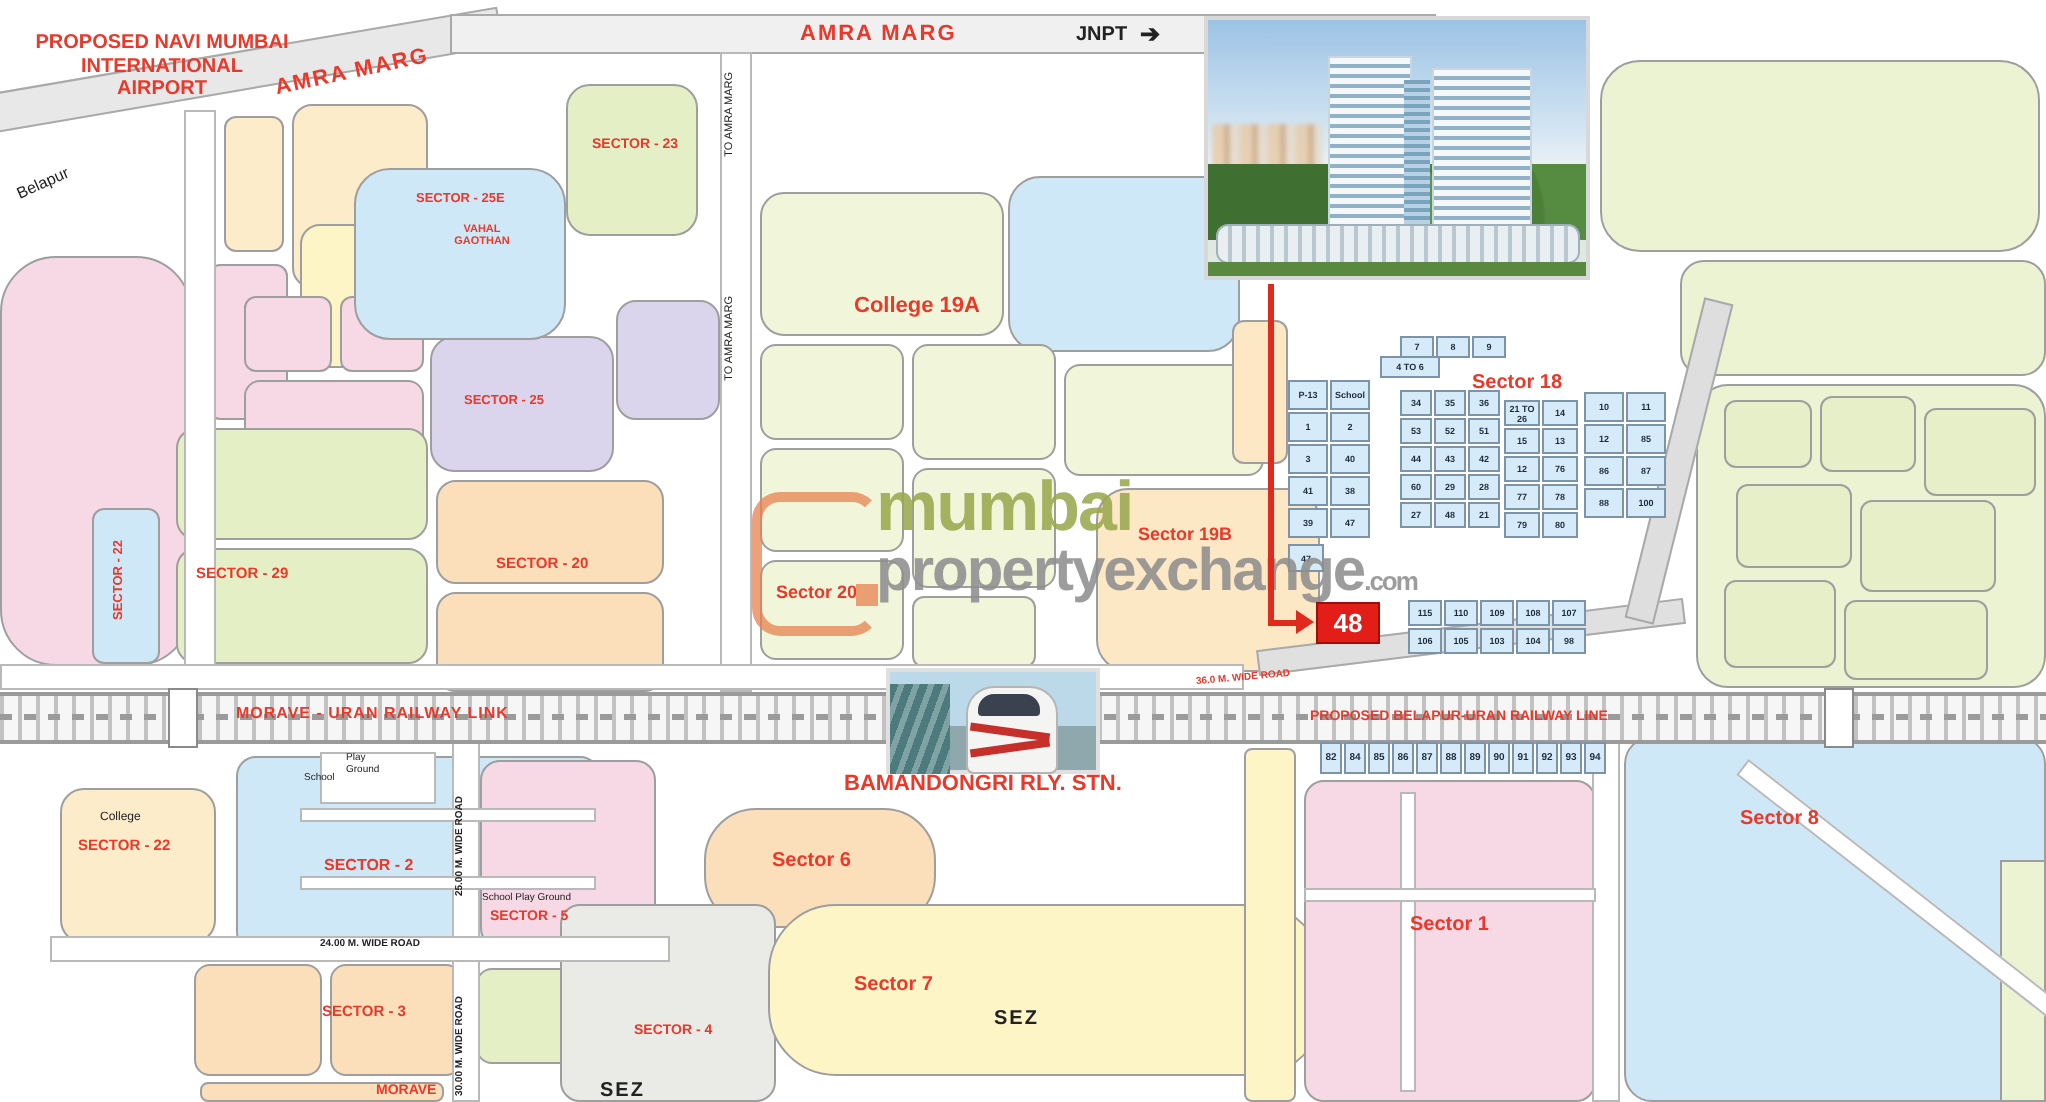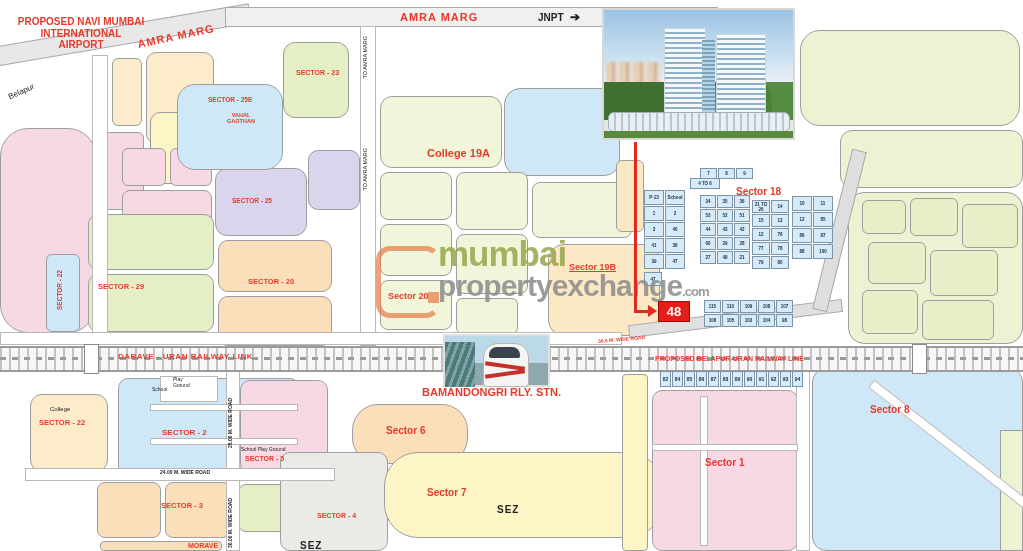--- a/index.html
+++ b/index.html
@@ -232,35 +232,35 @@
   <div class="lbl" style="left:400px;top:11px;font-size:11px;letter-spacing:1px;">AMRA MARG</div>
   <div class="blk" style="left:538px;top:12px;font-size:10px;font-weight:bold;">JNPT</div>
   <div class="blk" style="left:570px;top:11px;font-size:12px;font-weight:bold;">➔</div>
   <div class="blk" style="left:8px;top:88px;font-size:8px;transform:rotate(-24deg);">Belapur</div>
   <div class="blk vtext" style="left:362px;top:36px;font-size:5.5px;">TO AMRA MARG</div>
   <div class="blk vtext" style="left:362px;top:148px;font-size:5.5px;">TO AMRA MARG</div>
   <div class="blk" style="left:160px;top:470px;font-size:5px;font-weight:bold;">24.00 M. WIDE ROAD</div>
   <div class="blk vtext" style="left:228px;top:398px;font-size:5px;font-weight:bold;">25.00 M. WIDE ROAD</div>
   <div class="blk vtext" style="left:228px;top:498px;font-size:5px;font-weight:bold;">30.00 M. WIDE ROAD</div>
   <div class="lbl" style="left:598px;top:337px;font-size:5px;transform:rotate(-5deg);">36.0 M. WIDE ROAD</div>
-  <div class="lbl" style="left:118px;top:352px;font-size:8px;letter-spacing:.5px;z-index:30;">DARAVE - URAN RAILWAY LINK</div>
+  <div class="lbl" style="left:118px;top:352px;font-size:8px;letter-spacing:.5px;z-index:30;">MORAVE - URAN RAILWAY LINK</div>
   <div class="lbl" style="left:655px;top:355px;font-size:7px;z-index:30;">PROPOSED BELAPUR-URAN RAILWAY LINE</div>
   <div class="lbl" style="left:422px;top:386px;font-size:11px;z-index:40;">BAMANDONGRI RLY. STN.</div>
 
   <div class="lbl" style="left:296px;top:69px;font-size:7px;">SECTOR - 23</div>
   <div class="lbl" style="left:208px;top:96px;font-size:6.5px;">SECTOR - 25E</div>
   <div class="lbl" style="left:219px;top:112px;width:44px;font-size:5.5px;text-align:center;">VAHAL
 GAOTHAN</div>
   <div class="lbl" style="left:232px;top:197px;font-size:6.5px;">SECTOR - 25</div>
   <div class="lbl" style="left:427px;top:147px;font-size:11px;">College 19A</div>
   <div class="lbl vtext" style="left:56px;top:270px;font-size:6.5px;">SECTOR - 22</div>
   <div class="lbl" style="left:98px;top:283px;font-size:7.5px;">SECTOR - 29</div>
   <div class="lbl" style="left:248px;top:278px;font-size:7.5px;">SECTOR - 20</div>
   <div class="lbl" style="left:388px;top:291px;font-size:9px;">Sector 20</div>
-  <div class="lbl" style="left:569px;top:262px;font-size:9px;text-decoration:underline;">Sector 19B</div>
+  <div class="lbl" style="left:569px;top:262px;font-size:9px;">Sector 19B</div>
   <div class="lbl" style="left:712px;top:186px;font-size:10px;z-index:25;margin-left:24px;">Sector 18</div>
   <div class="lbl" style="left:39px;top:419px;font-size:7.5px;">SECTOR - 22</div>
   <div class="lbl" style="left:162px;top:428px;font-size:8px;">SECTOR - 2</div>
   <div class="lbl" style="left:245px;top:455px;font-size:7px;">SECTOR - 5</div>
   <div class="lbl" style="left:386px;top:425px;font-size:10px;">Sector 6</div>
   <div class="lbl" style="left:427px;top:487px;font-size:10px;">Sector 7</div>
   <div class="lbl" style="left:161px;top:502px;font-size:7.5px;">SECTOR - 3</div>
   <div class="lbl" style="left:317px;top:512px;font-size:7px;">SECTOR - 4</div>
   <div class="lbl" style="left:870px;top:404px;font-size:10px;">Sector 8</div>
   <div class="lbl" style="left:705px;top:457px;font-size:10px;">Sector 1</div>

